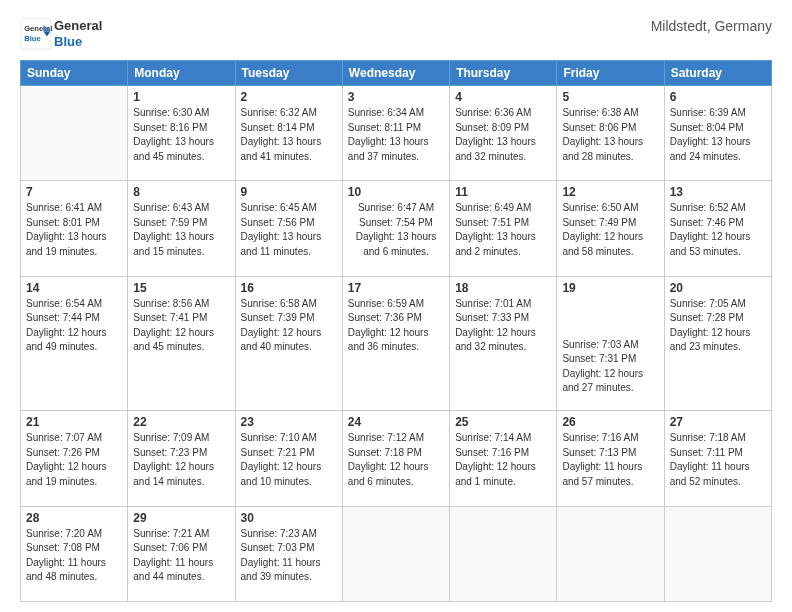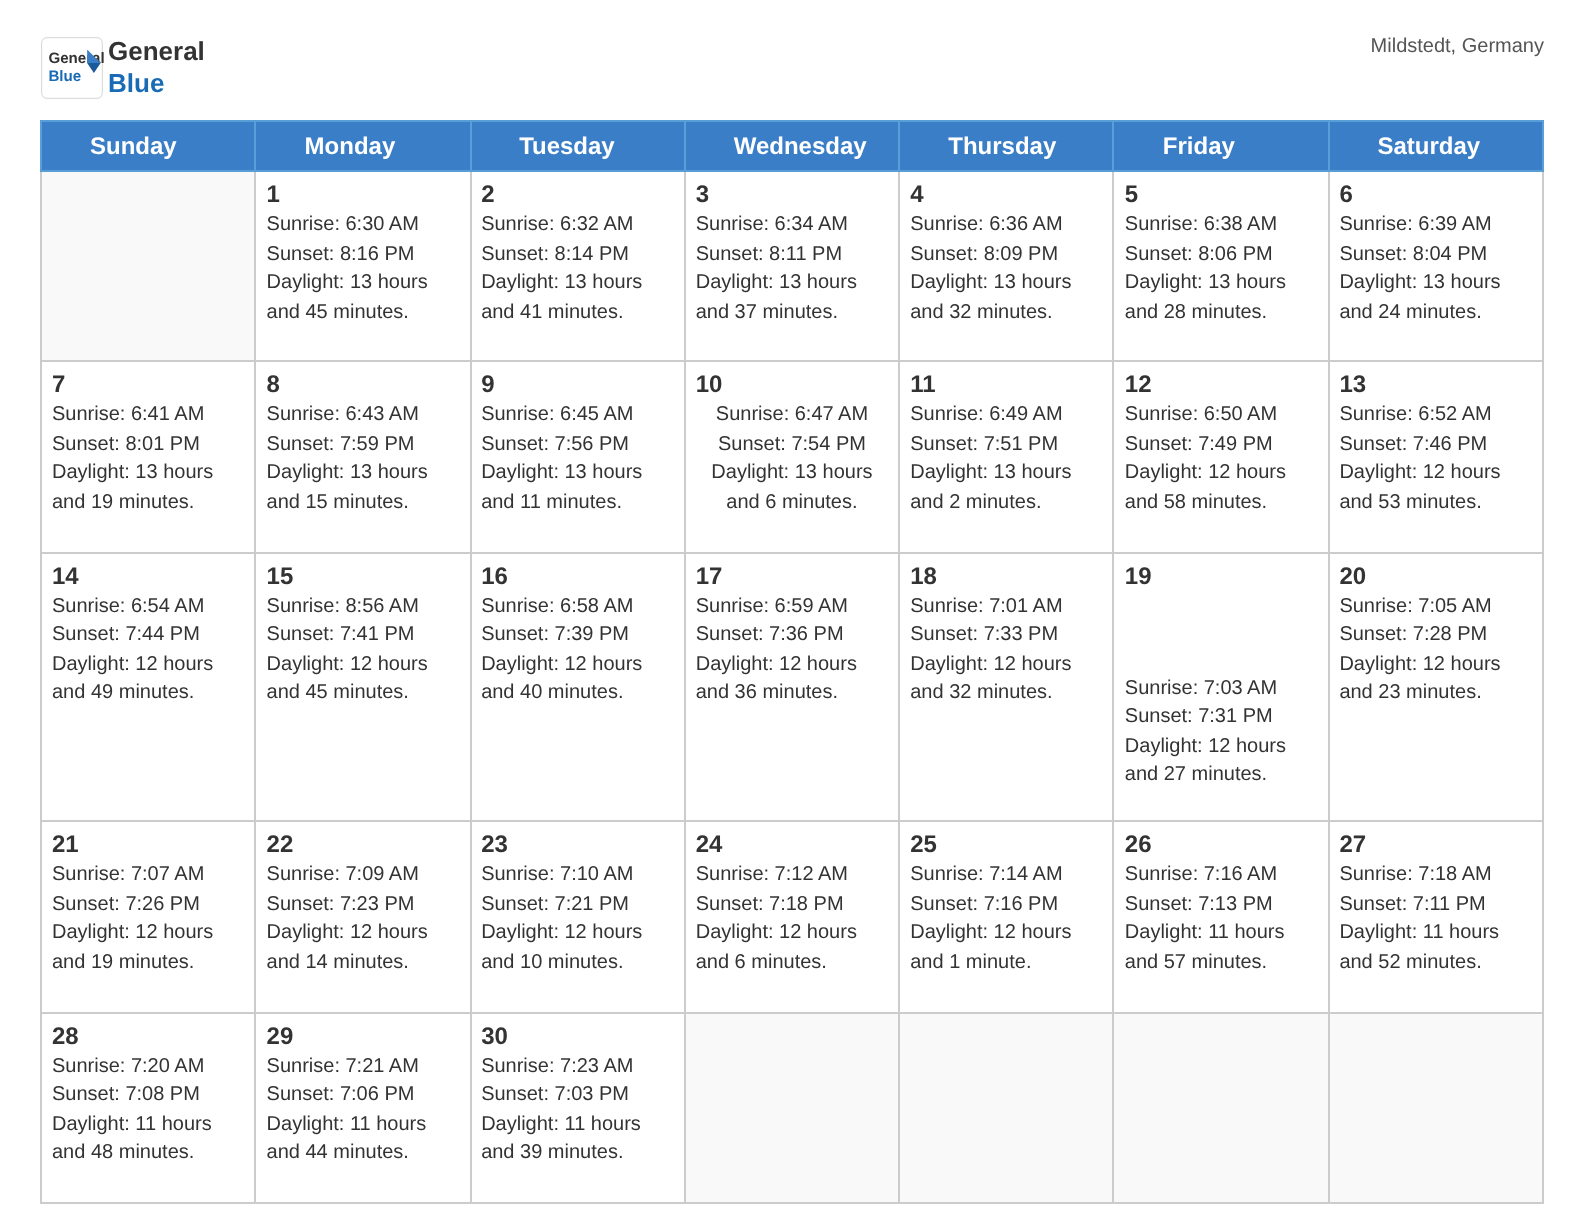--- a/index.html
+++ b/index.html
@@ -36,37 +36,37 @@
     .title-block {
       text-align: right;
     }
     .month-year {
       font-size: 30px;
       font-weight: bold;
       color: #333;
       line-height: 1.1;
     }
     .location {
-      font-size: 10px;
+      font-size: 14px;
       color: #555;
     }
     .calendar {
       flex: 1;
       border: 1px solid #ccc;
       border-collapse: collapse;
       width: 100%;
       table-layout: fixed;
     }
     .calendar thead tr th {
       background-color: #3a7ec8;
       color: #fff;
       font-size: 12px;
       font-weight: bold;
       text-align: left;
-      padding: 5px 24px;
+      padding: 5px 6px;
       border: 1px solid #5a9ed8;
     }
     .calendar tbody tr td {
       vertical-align: top;
       border: 1px solid #ccc;
       padding: 4px 5px;
       font-size: 9.5px;
       color: #333;
       height: 88px;
     }

